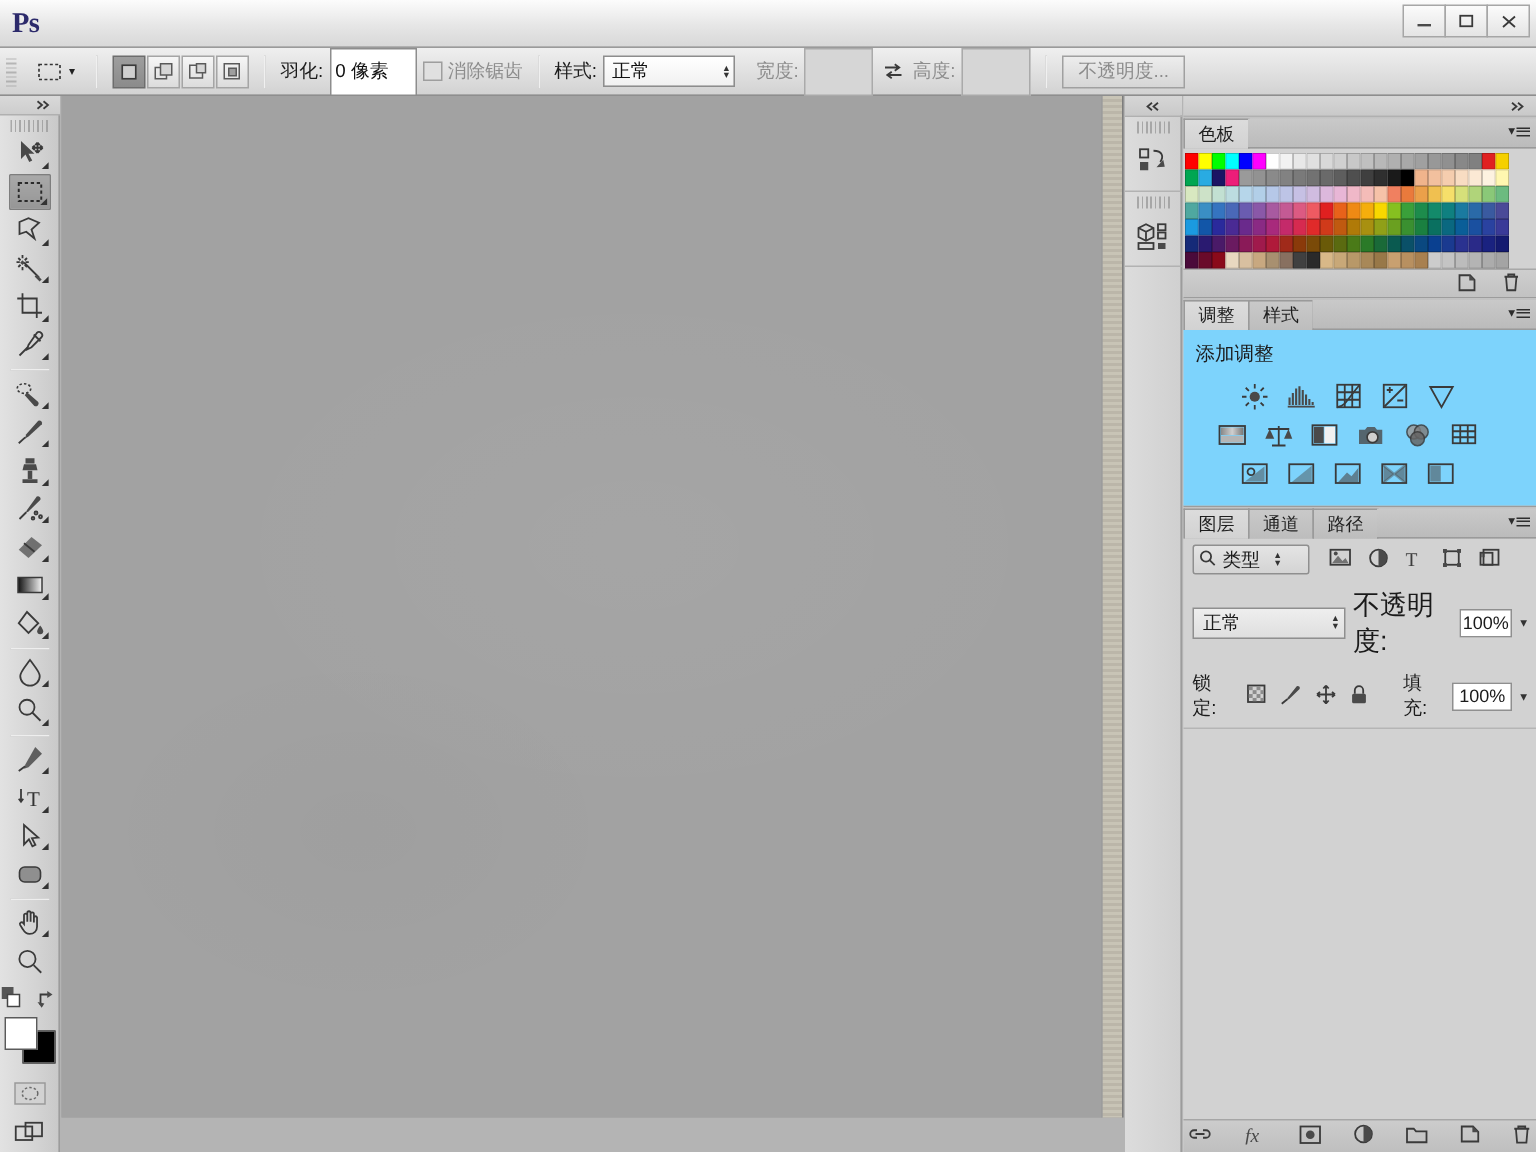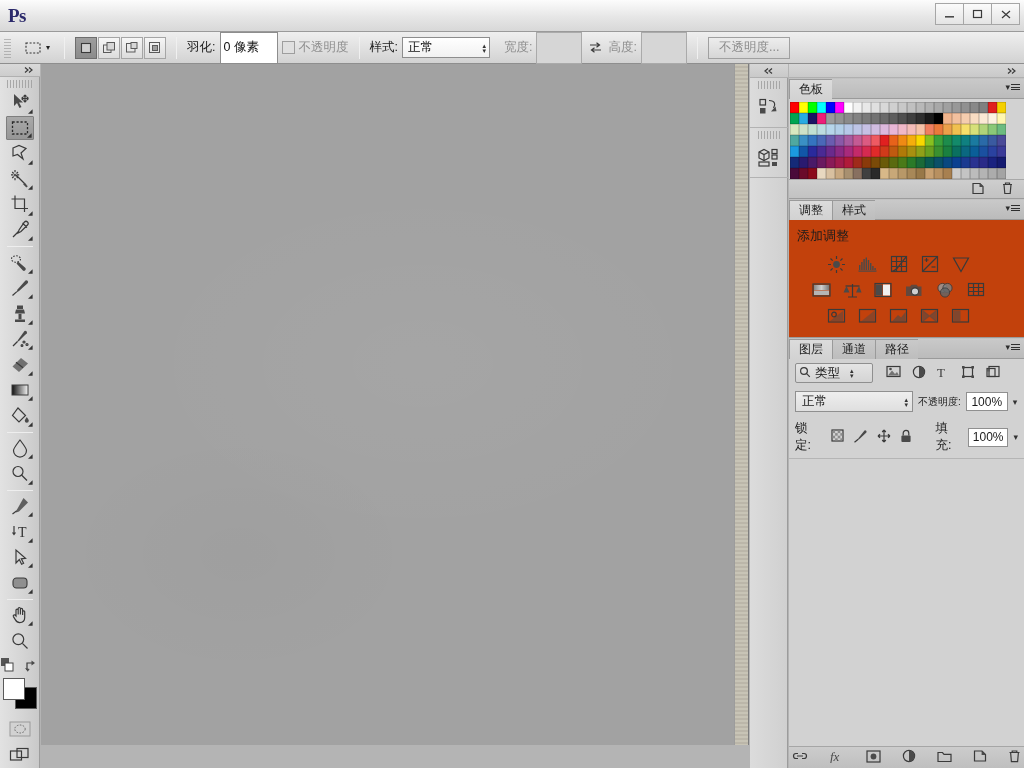--- a/index.html
+++ b/index.html
@@ -216,21 +216,21 @@
   .swatch-grid { display: grid; grid-template-columns: repeat(24, 9px);
                  grid-auto-rows: 11px; width: 216px; }
   .swatch-grid div { width: 9px; height: 11px; box-shadow: inset 0 0 0 0.5px rgba(0,0,0,.28); }
   .swatch-foot {
     height: 19px; background: linear-gradient(#cecece,#c2c2c2);
     border-top: 1px solid #a8a8a8; display: flex; align-items: center;
     justify-content: flex-end; gap: 16px; padding-right: 10px;
   }
 
   
-  .adj-body { background: #c2410c; padding: 5px 16px 8px 0; }
+  .adj-body { background: #7dd3fc; padding: 5px 16px 8px 0; }
   .adj-title { font-size: 13px; color: #1c1c1c; padding: 2px 0 6px 8px; }
   .adj-row { display: flex; justify-content: center; gap: 9px; padding: 3px 0; }
   .adj-icon { width: 22px; height: 20px; display: flex; align-items: center; justify-content: center; }
 
   
   .layers-body { background: #d2d2d2; flex: 1; display: flex; flex-direction: column; }
   .lay-row { display: flex; align-items: center; gap: 5px; padding: 4px 6px; }
   .lay-filter {
     border: 1px solid #8f8f8f; background: linear-gradient(#e4e4e4,#d4d4d4);
     height: 20px; display: flex; align-items: center; gap: 4px; padding: 0 3px;
@@ -316,21 +316,21 @@
         <svg width="14" height="14">
             <rect x="1.5" y="1.5" width="10" height="10" fill="none" stroke="#5a5a5a" stroke-width="1"></rect>
             <rect x="4.5" y="4.5" width="5" height="5" fill="#9e9e9e" stroke="#5a5a5a" stroke-width="1"></rect>
           </svg>
       </div>
     </div>
     <div class="vsep"></div>
     <span class="opt-label">羽化:</span>
     <div class="txtfield" style="width:58px">0 像素</div>
     <span class="checkbox-sq"></span>
-    <span class="opt-label dim">不透明度</span>
+    <span class="opt-label dim">消除锯齿</span>
     <div class="vsep"></div>
     <span class="opt-label">样式:</span>
     <div class="selectbox" style="width:88px">
       <span>正常</span>
       <span class="spin">
           <span>▴</span>
           <span>▾</span>
         </span>
     </div>
     <span class="opt-label dim" style="margin-left:10px">宽度:</span>
@@ -1006,21 +1006,21 @@
           </div>
         </div>
         <div class="lay-row">
           <div class="lay-sel">
             <span>正常</span>
             <span class="spin">
                 <span>▴</span>
                 <span>▾</span>
               </span>
           </div>
-          <span style="font-size:10px">不透明度:</span>
+          <span style="font-size:18px">不透明度:</span>
           <div class="num-field">100%</div>
           <span style="font-size:9px;color:#333">▾</span>
         </div>
         <div class="lay-row">
           <span style="font-size:12.5px">锁定:</span>
           <div class="lock-icons">
             <span>
               <svg width="13" height="13">
                   <rect class="ic" x="1" y="1" width="11" height="11"></rect>
                   <g fill="#8c8c8c">

